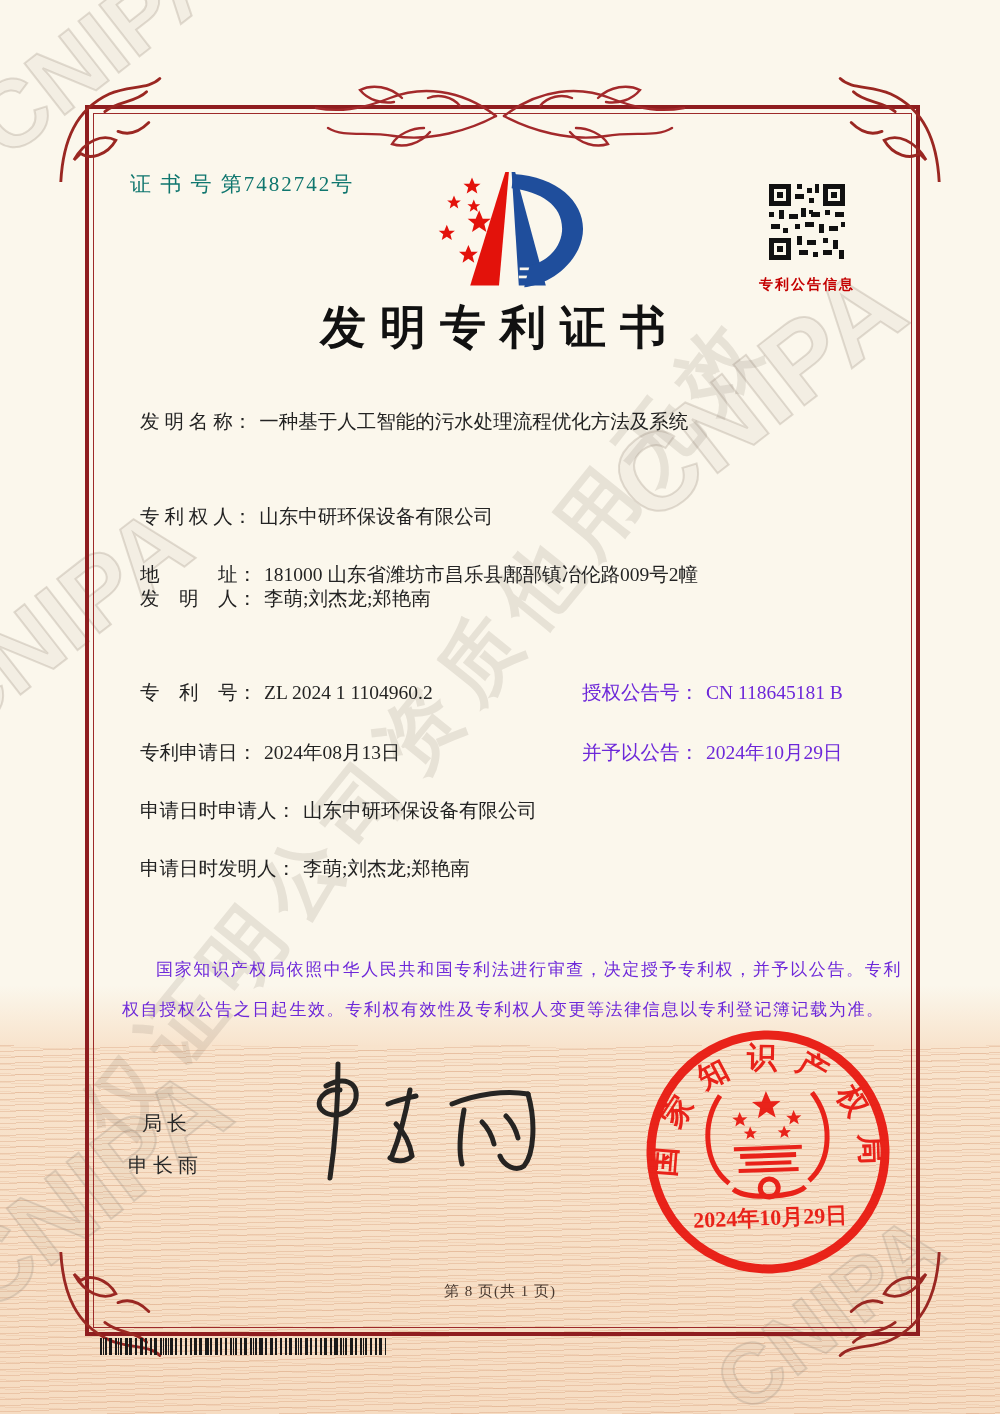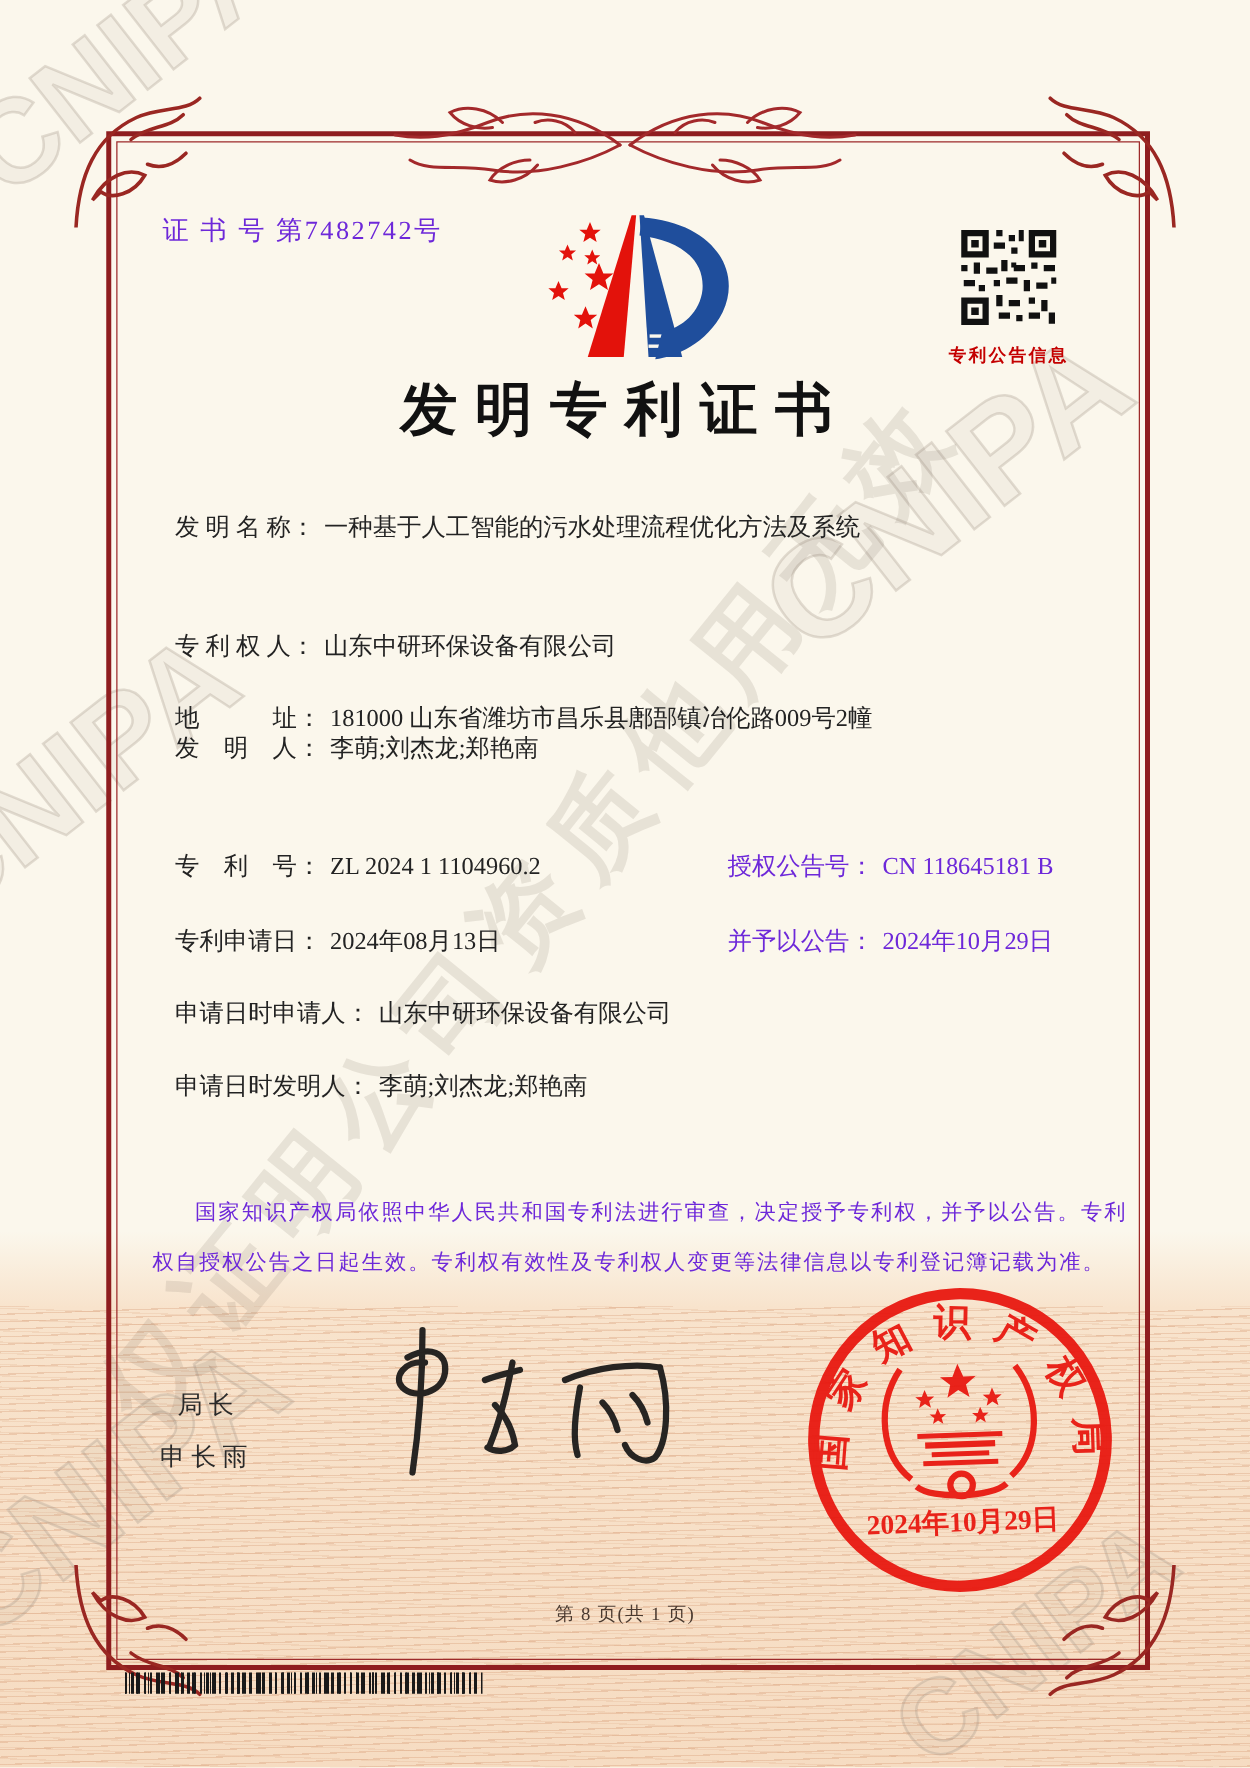--- a/index.html
+++ b/index.html
@@ -34,21 +34,21 @@
       linear-gradient(180deg,#f8e3cc,#f6dcc2);}
 
   
   .frame{position:absolute;z-index:3;left:85px;top:105px;width:827px;height:1223px;
     border:4px solid #8f1d1f;pointer-events:none;}
   .frame-inner{position:absolute;inset:4px;border:1px solid #9d2a2a;}
   .corner{position:absolute;z-index:4;width:110px;height:110px;pointer-events:none;}
   .ornament-top{position:absolute;z-index:4;left:310px;top:68px;width:380px;height:105px;pointer-events:none;}
 
   
-  .cert-no{position:absolute;z-index:5;left:130px;top:170px;font-size:21px;letter-spacing:2px;color:#6d28d9;}
+  .cert-no{position:absolute;z-index:5;left:130px;top:170px;font-size:21px;letter-spacing:2px;color:#0f766e;}
   .logo{position:absolute;z-index:5;left:418px;top:156px;}
   .qr{position:absolute;z-index:5;left:765px;top:180px;}
   .qr-label{position:absolute;z-index:5;left:726px;top:276px;width:162px;text-align:center;
     color:#c40000;font-size:14px;letter-spacing:2px;font-weight:bold;}
   .title{position:absolute;z-index:5;left:0;top:297px;width:1000px;text-align:center;
     font-size:46px;font-weight:bold;letter-spacing:14px;color:#111;}
 
   
   .row{position:absolute;z-index:5;left:140px;font-size:19.5px;color:#232323;white-space:nowrap;}
   .row2{position:absolute;z-index:5;left:565px;font-size:19.5px;color:#6d28d9;white-space:nowrap;margin-left:17px;}

